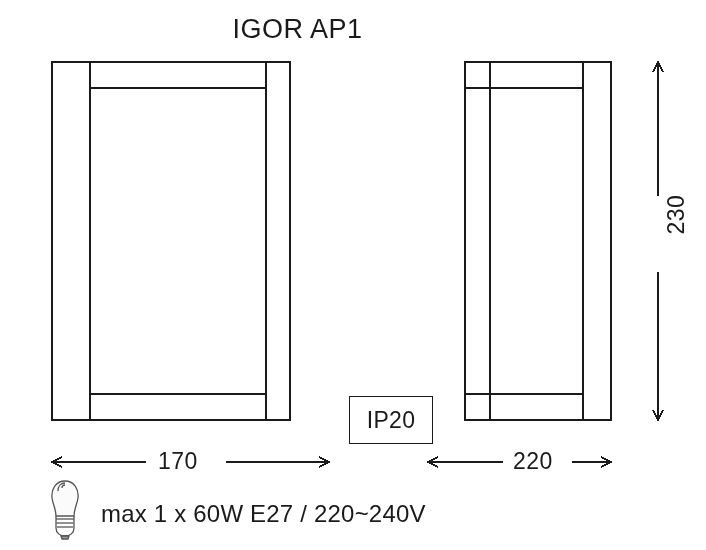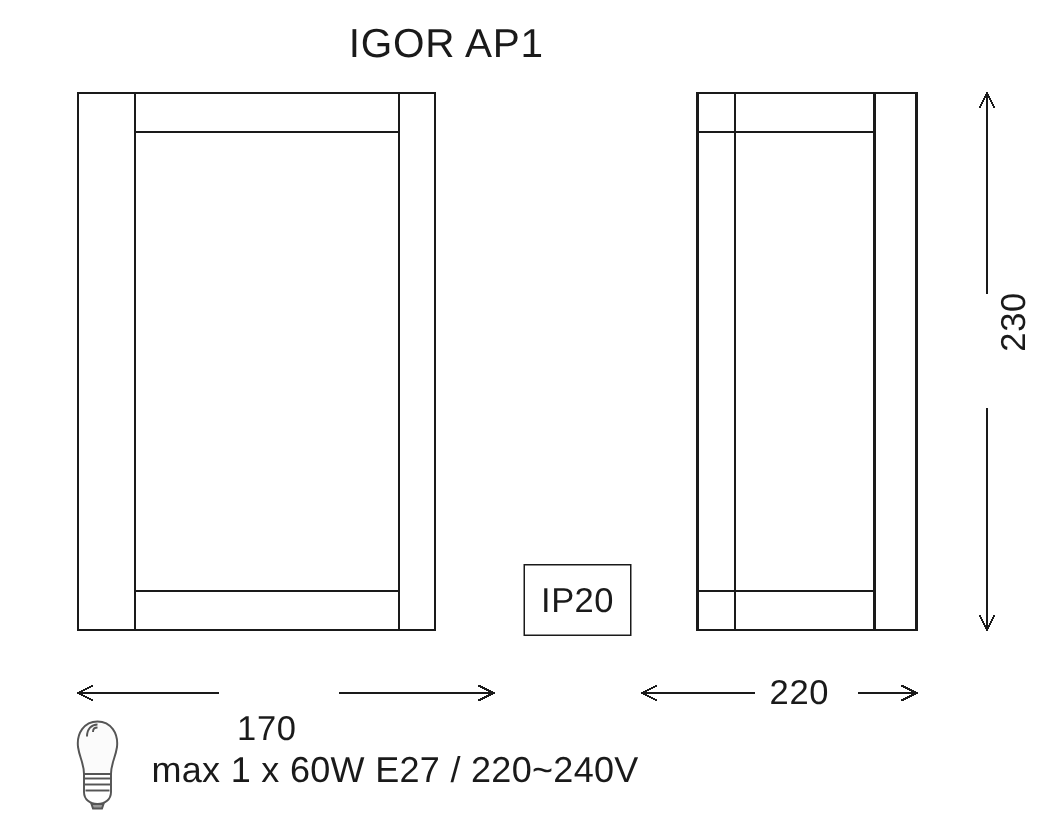--- a/index.html
+++ b/index.html
@@ -39,39 +39,38 @@
   }
   .dim-text {
     position: absolute;
     font-size: 23px;
     color: #1a1a1a;
     letter-spacing: 0.5px;
   }
   #dim-width-front {
     left: 158px;
     top: 448px;
-    margin-top: 24px;
   }
   #dim-width-side {
     left: 513px;
     top: 448px;
   }
   #dim-height {
     left: 662px;
     top: 207px;
     width: 28px;
     text-align: center;
     transform: rotate(-90deg);
     transform-origin: center center;
   }
   #ip-box {
     position: absolute;
     left: 349px;
-    top: 376px;
-    width: 72px;
+    top: 396px;
+    width: 84px;
     height: 48px;
     border: 1.6px solid #1a1a1a;
     box-sizing: border-box;
     display: flex;
     align-items: center;
     justify-content: center;
   }
   #ip-box .ip-label {
     font-size: 23px;
     color: #1a1a1a;

